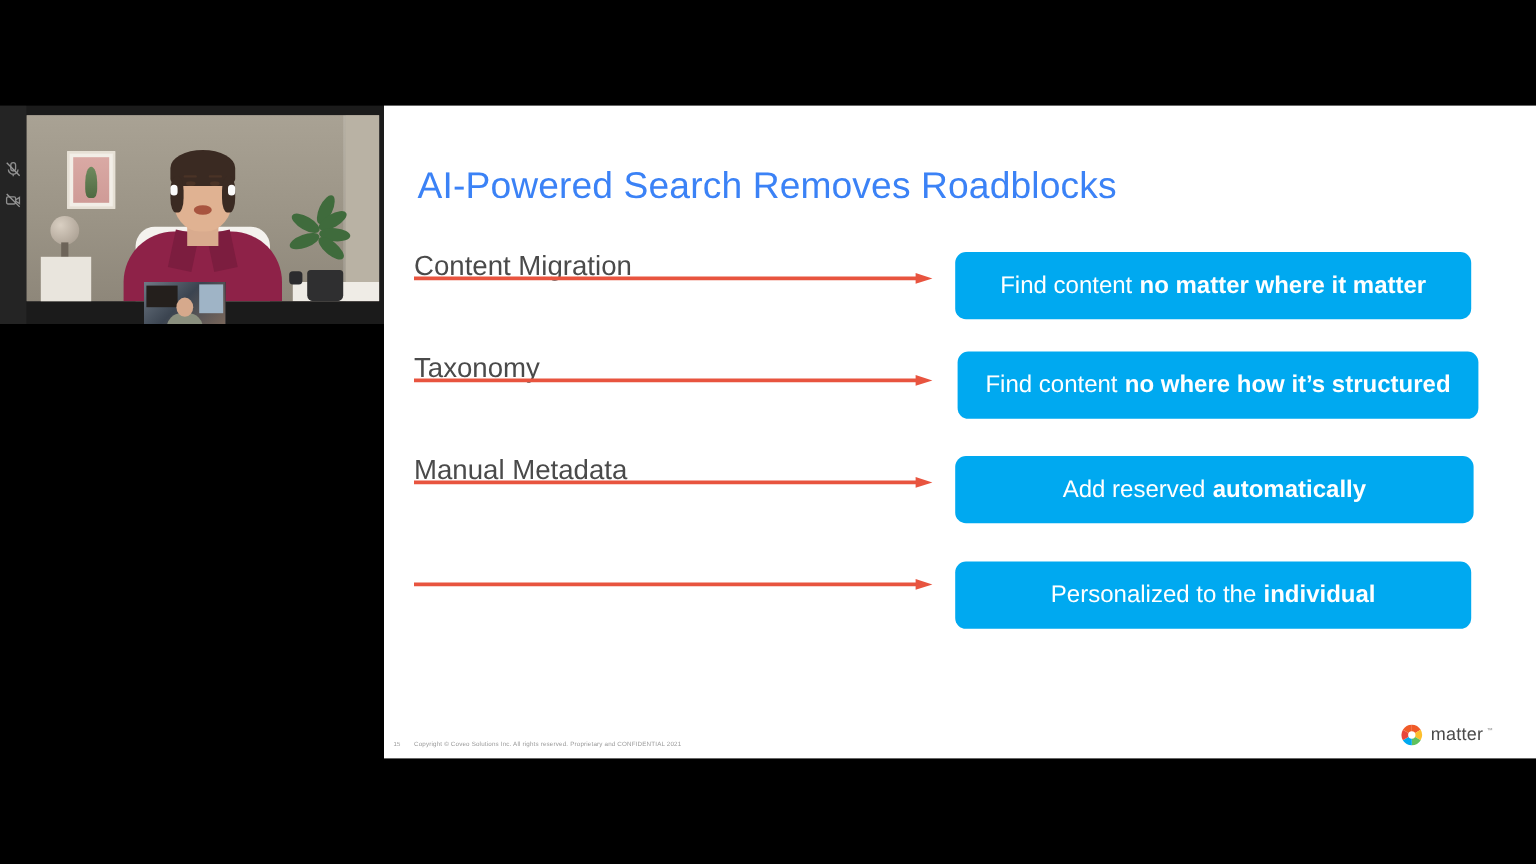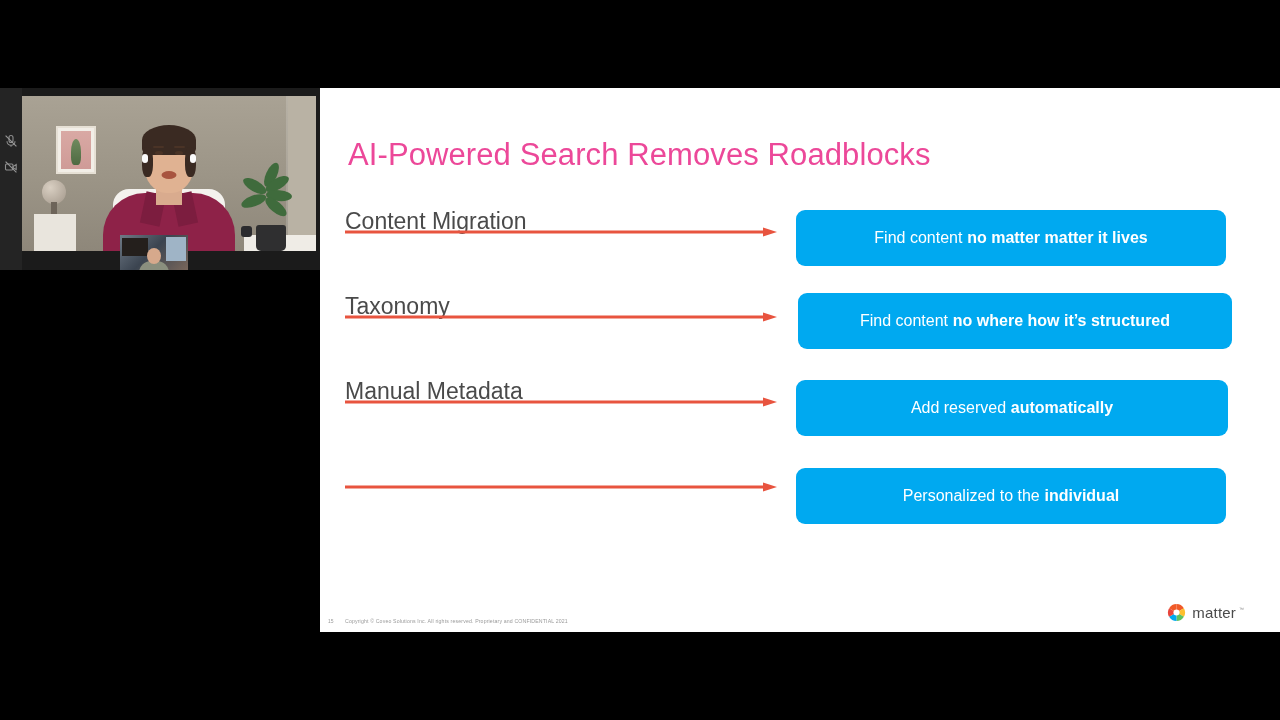--- a/index.html
+++ b/index.html
@@ -226,21 +226,21 @@
     height: 544px;
     background: #ffffff;
   }
 
   #slide-title {
     position: absolute;
     left: 28px;
     top: 49px;
     font-size: 31px;
     font-weight: 300;
-    color: #ec4899;
+    color: #3b82f6;
     letter-spacing: .1px;
     white-space: nowrap;
   }
 
   
   .roadblock-row {
     position: absolute;
     left: 25px;
     width: 440px;
     height: 40px;
@@ -274,21 +274,21 @@
   
   .benefit-btn {
     position: absolute;
     height: 56px;
     border-radius: 9px;
     background: #00a9f0;
     color: #ffffff;
     display: flex;
     align-items: center;
     justify-content: center;
-    font-size: 16px;
+    font-size: 20px;
     font-weight: 300;
     white-space: nowrap;
     padding: 0 18px;
   }
   .benefit-btn b { font-weight: 700; }
   .benefit-btn .sp { display: inline-block; width: .3em; }
 
   .benefit-btn.b0 { left: 476px; top: 122px; width: 430px; }
   .benefit-btn.b1 { left: 478px; top: 205px; width: 434px; }
   .benefit-btn.b2 { left: 476px; top: 292px; width: 432px; }
@@ -454,21 +454,21 @@
         <svg width="433" height="12" viewBox="0 0 433 12">
           <line x1="0" y1="6" x2="420" y2="6" stroke="#e8543f" stroke-width="3"></line>
           <polygon points="418,1.5 432,6 418,10.5" fill="#e8543f"></polygon>
         </svg>
       </span>
     </div>
 
     <div class="benefit-btn b0">
       <span>Find content</span>
       <span class="sp"></span>
-      <b>no matter matter it lives</b>
+      <b>no matter where it matter</b>
     </div>
 
     <div class="benefit-btn b1">
       <span>Find content</span>
       <span class="sp"></span>
       <b>no where how it’s structured</b>
     </div>
 
     <div class="benefit-btn b2">
       <span>Add reserved</span>

